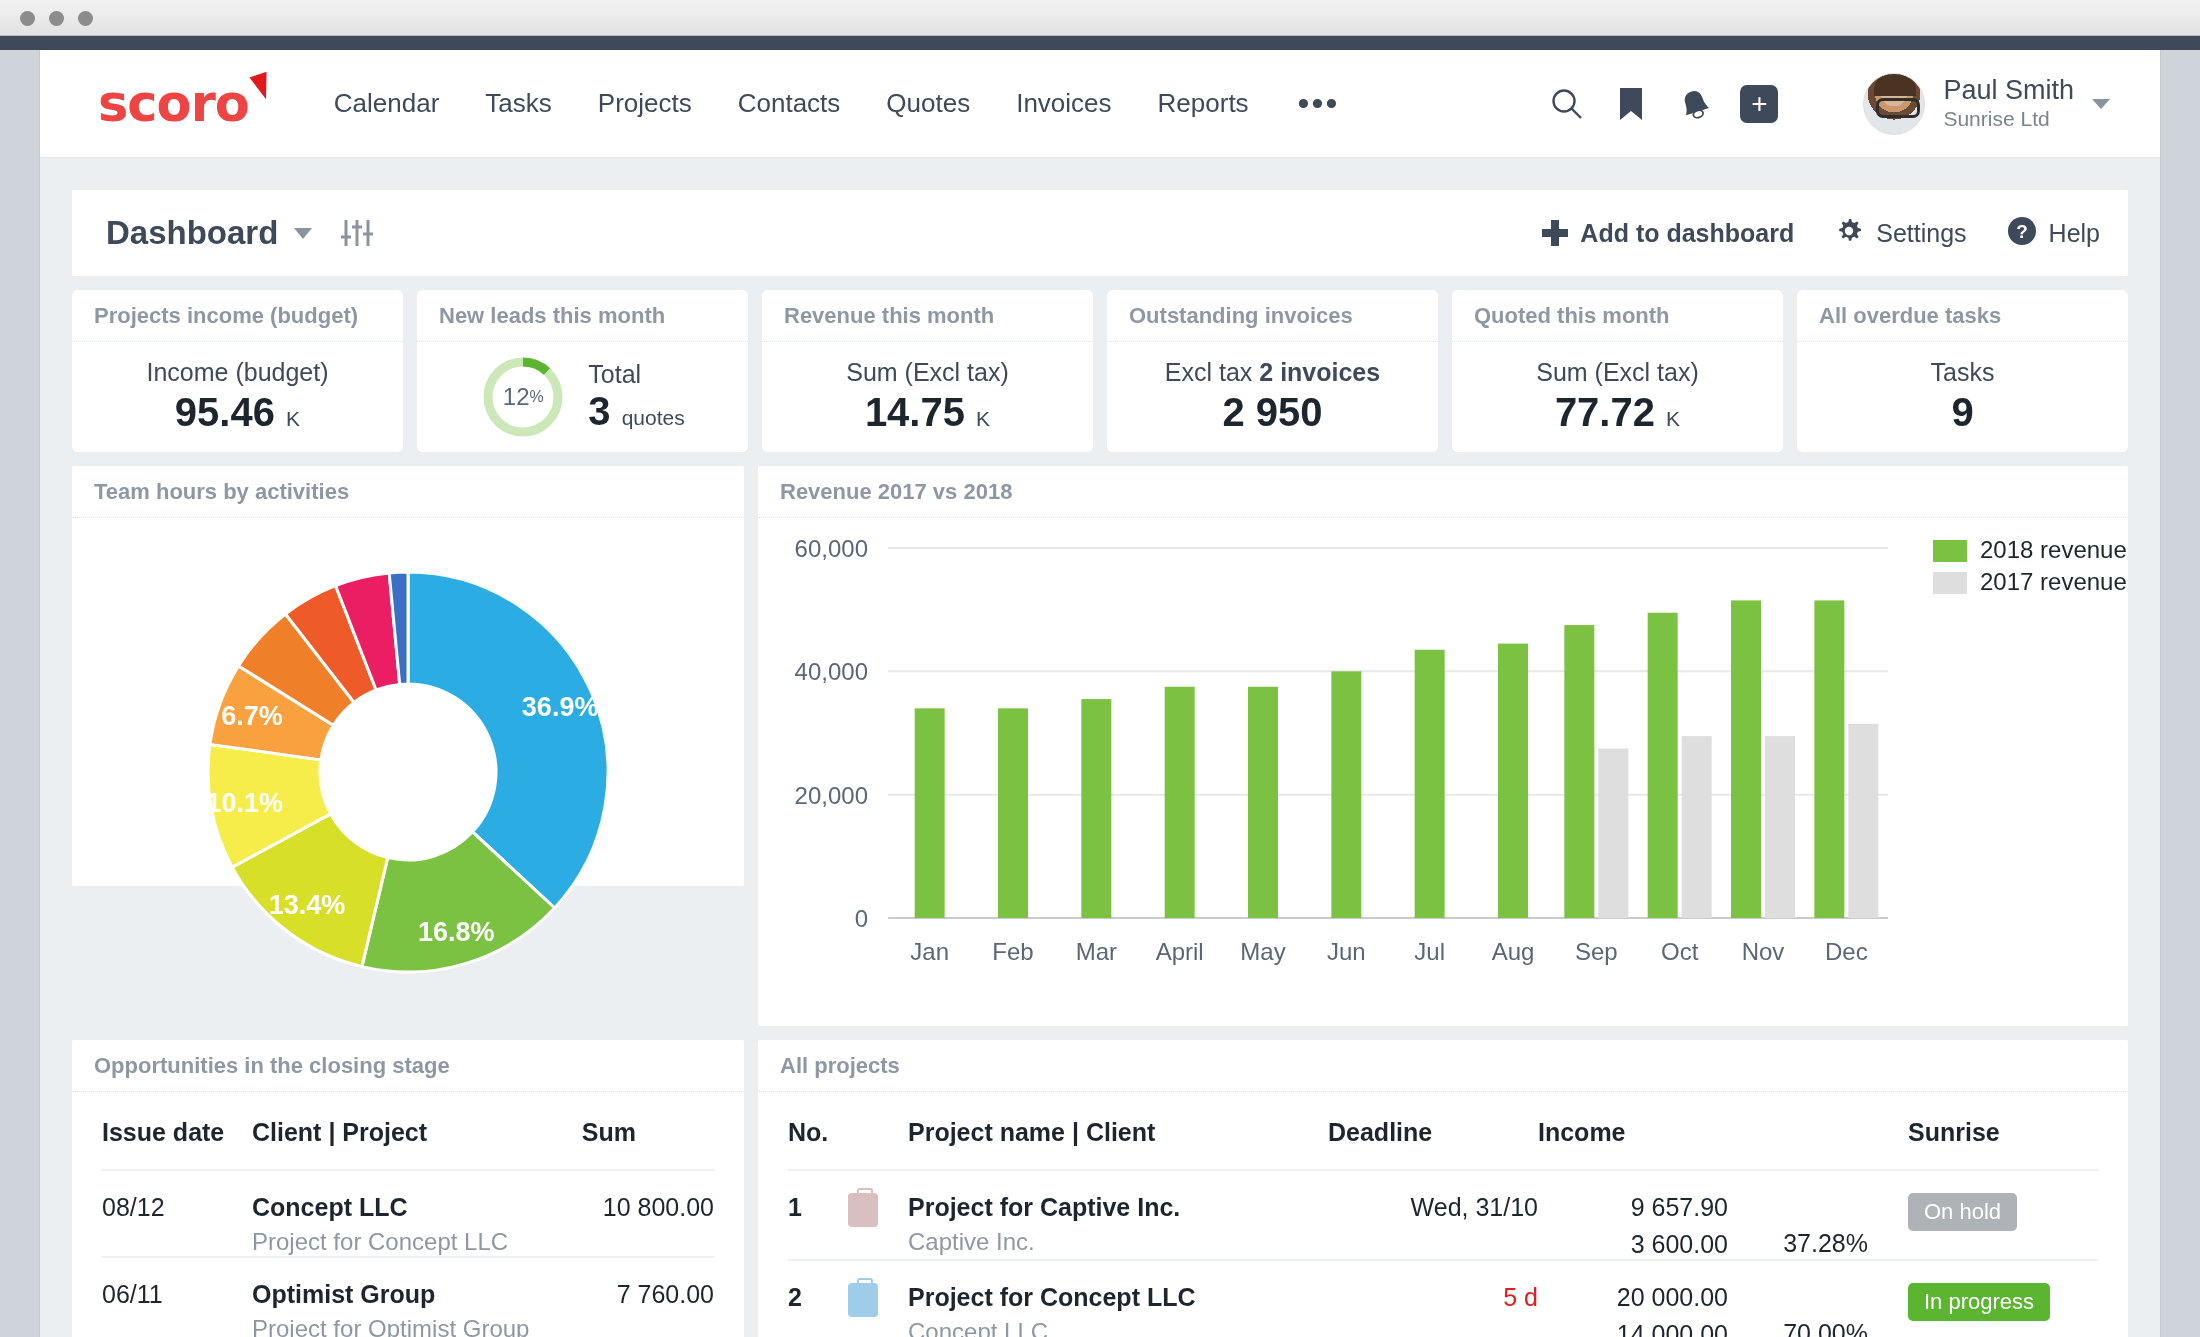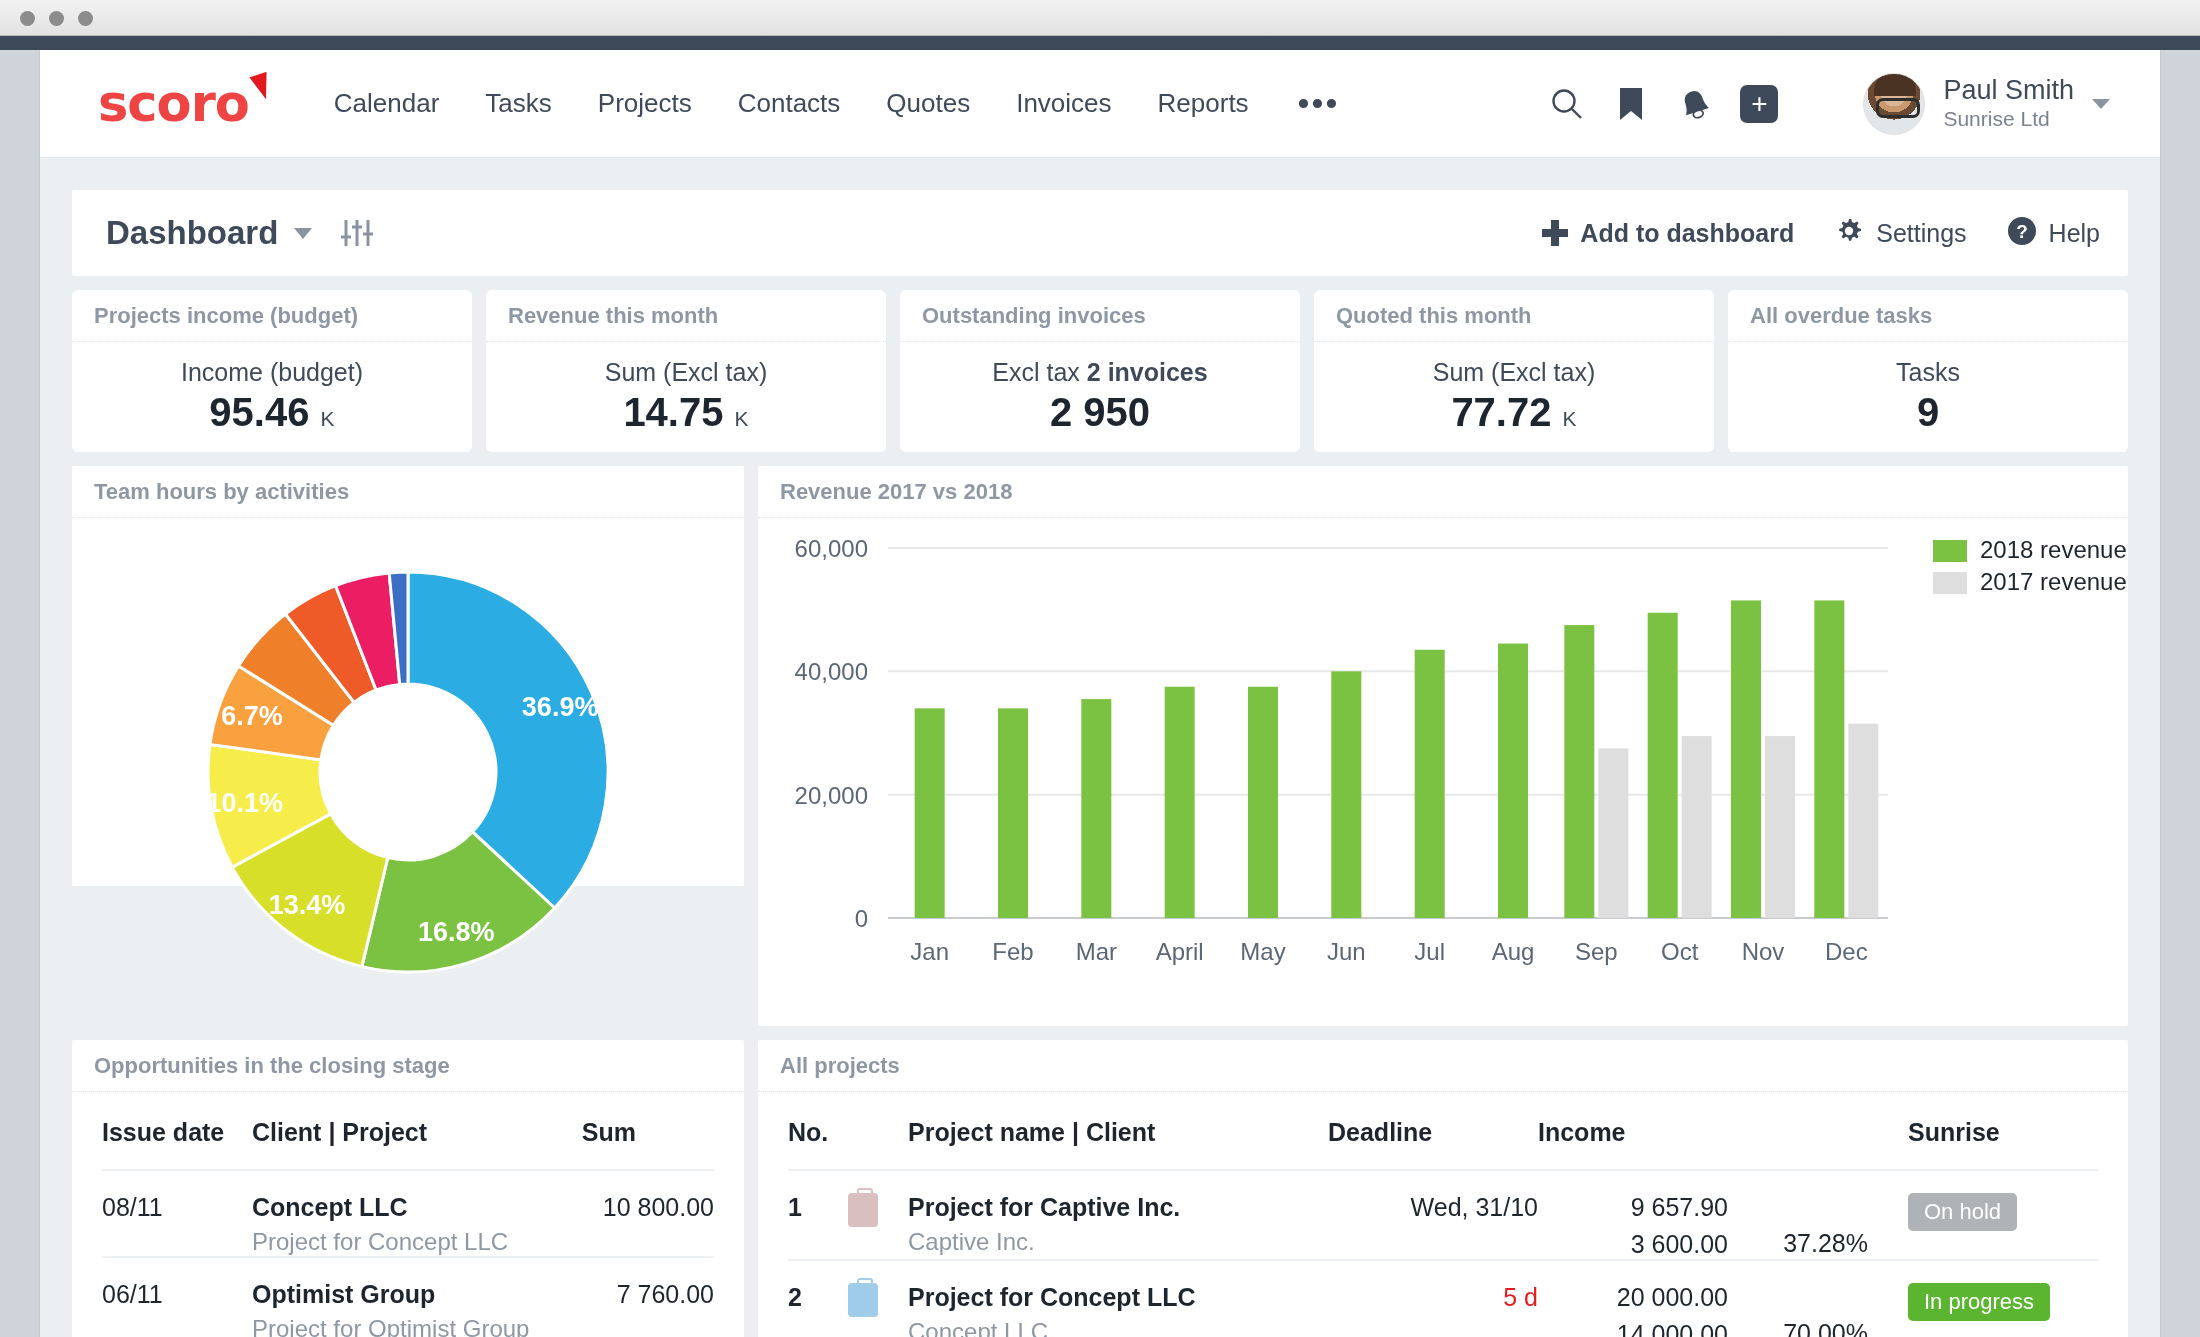--- a/index.html
+++ b/index.html
@@ -318,20 +318,42 @@
           <div class="kpi-stack">
             <div class="kpi-label">Income (budget)</div>
             <div class="kpi-value">
               <span>95.46</span>
               <span class="unit">K</span>
             </div>
           </div>
         </div>
       </div>
 
+      <div class="kpi-card">
+        <div class="kpi-head">New leads this month</div>
+        <div class="kpi-body leads-body">
+          <div class="gauge">
+            <svg width="86" height="86" viewBox="0 0 86 86">
+              <circle cx="43" cy="43" r="35" fill="none" stroke="#CDE8B8" stroke-width="9"></circle>
+              <circle id="gauge-arc" cx="43" cy="43" r="35" fill="none" stroke="#5CB531" stroke-width="9" stroke-dasharray="26.4 193.5" transform="rotate(-90 43 43)"></circle>
+            </svg>
+            <div class="gauge-text">
+              <span>12</span>
+                <span class="pc">%</span>
+            </div>
+          </div>
+          <div class="leads-right">
+            <div class="leads-total">Total</div>
+            <div class="leads-num">
+              <span>3</span>
+              <span class="unit">quotes</span>
+            </div>
+          </div>
+        </div>
+      </div>
 
       <div class="kpi-card">
         <div class="kpi-head">Revenue this month</div>
         <div class="kpi-body">
           <div class="kpi-stack">
             <div class="kpi-label">Sum (Excl tax)</div>
             <div class="kpi-value">
               <span>14.75</span>
               <span class="unit">K</span>
             </div>
@@ -464,21 +486,21 @@
           <table class="tbl">
             <thead>
               <tr class="hdr-sep">
                 <th style="width:150px">Issue date</th>
                 <th>Client | Project</th>
                 <th class="right">Sum</th>
               </tr>
             </thead>
             <tbody>
               <tr>
-                <td>08/11</td>
+                <td>08/12</td>
                 <td>
                   <div class="b700">Concept LLC</div>
                   <div class="sub">Project for Concept LLC</div>
                 </td>
                 <td class="right">10 800.00</td>
               </tr>
               <tr class="row-sep">
                 <td>06/11</td>
                 <td>
                   <div class="b700">Optimist Group</div>

